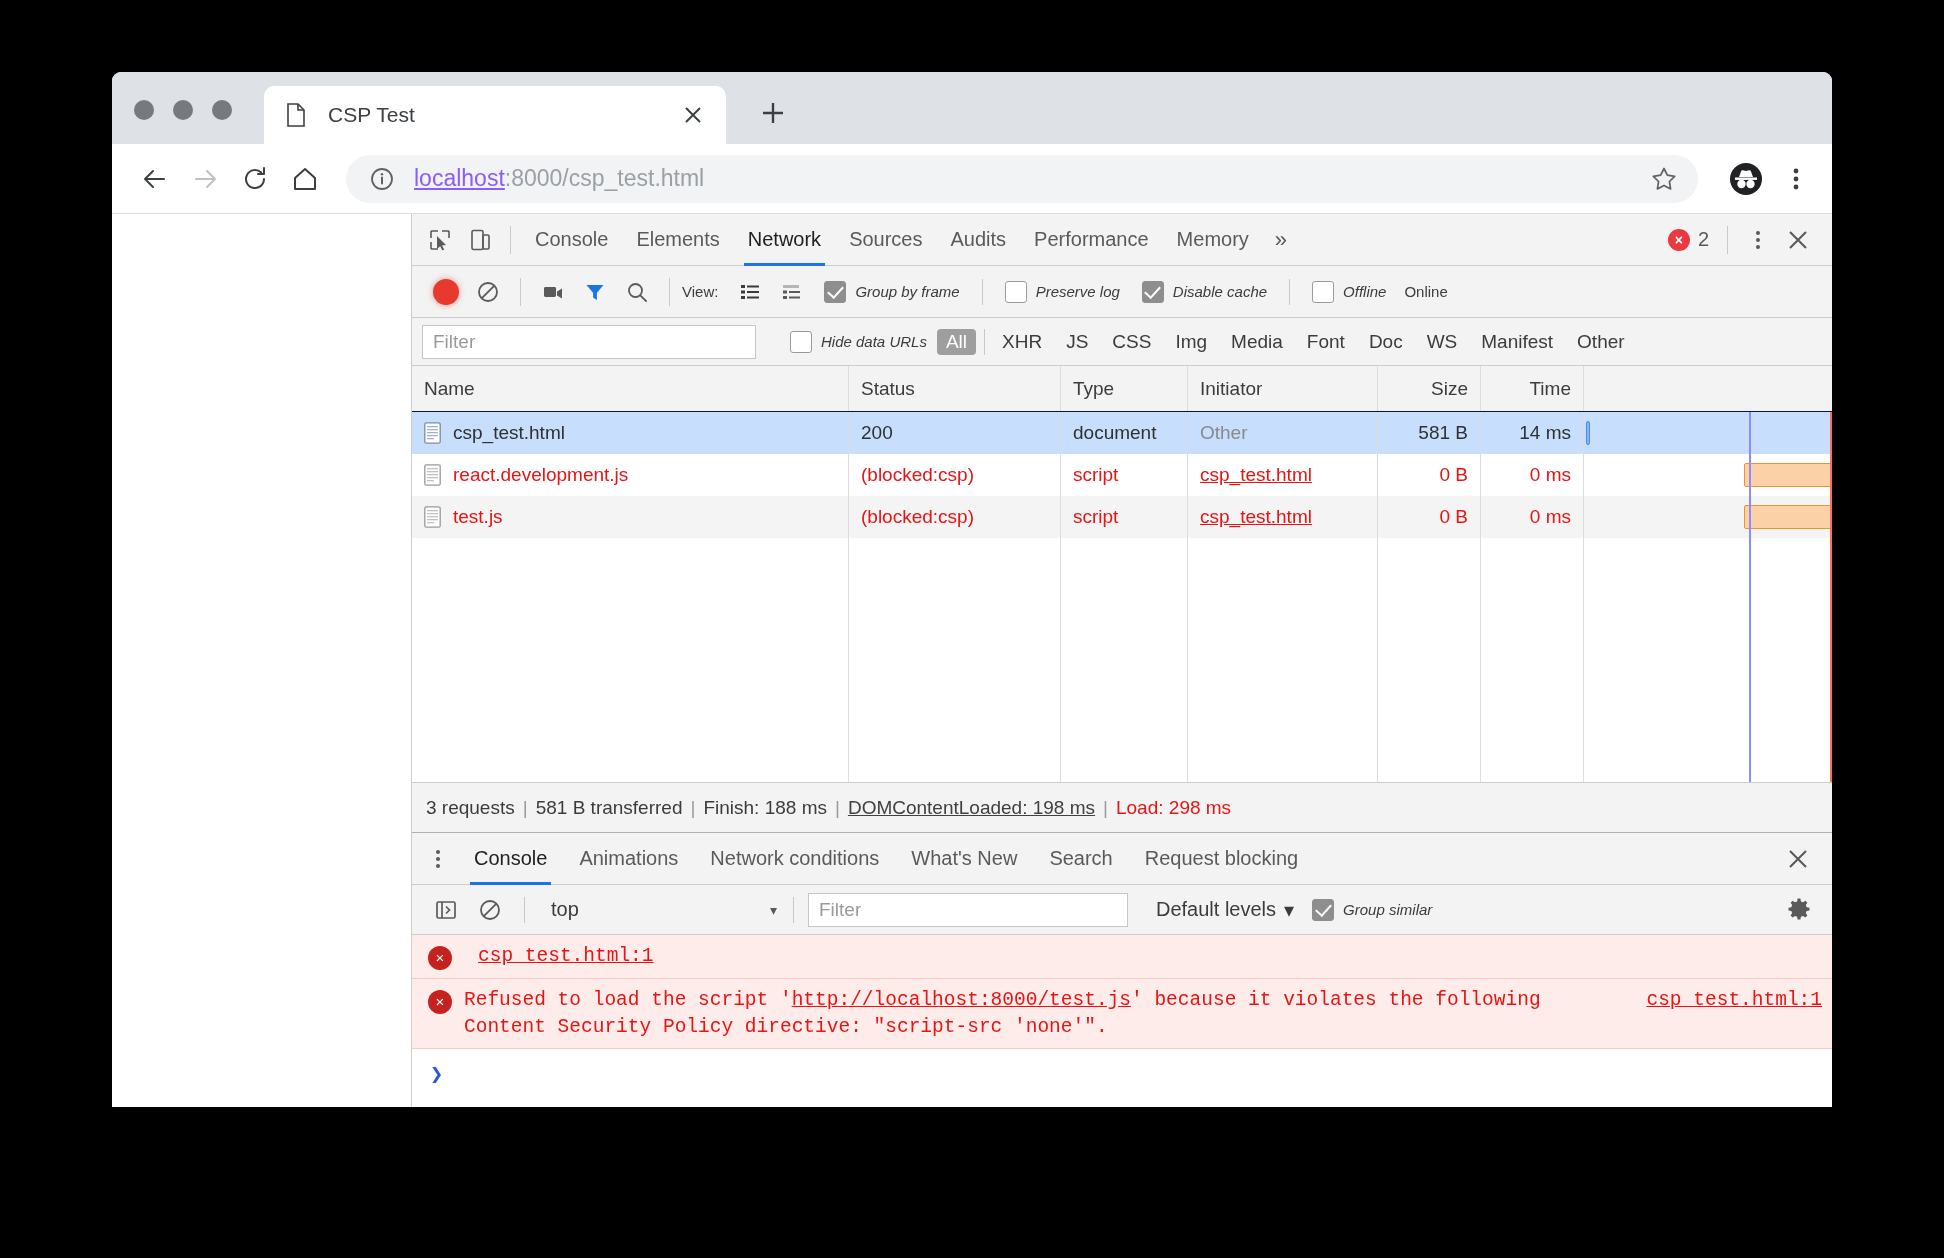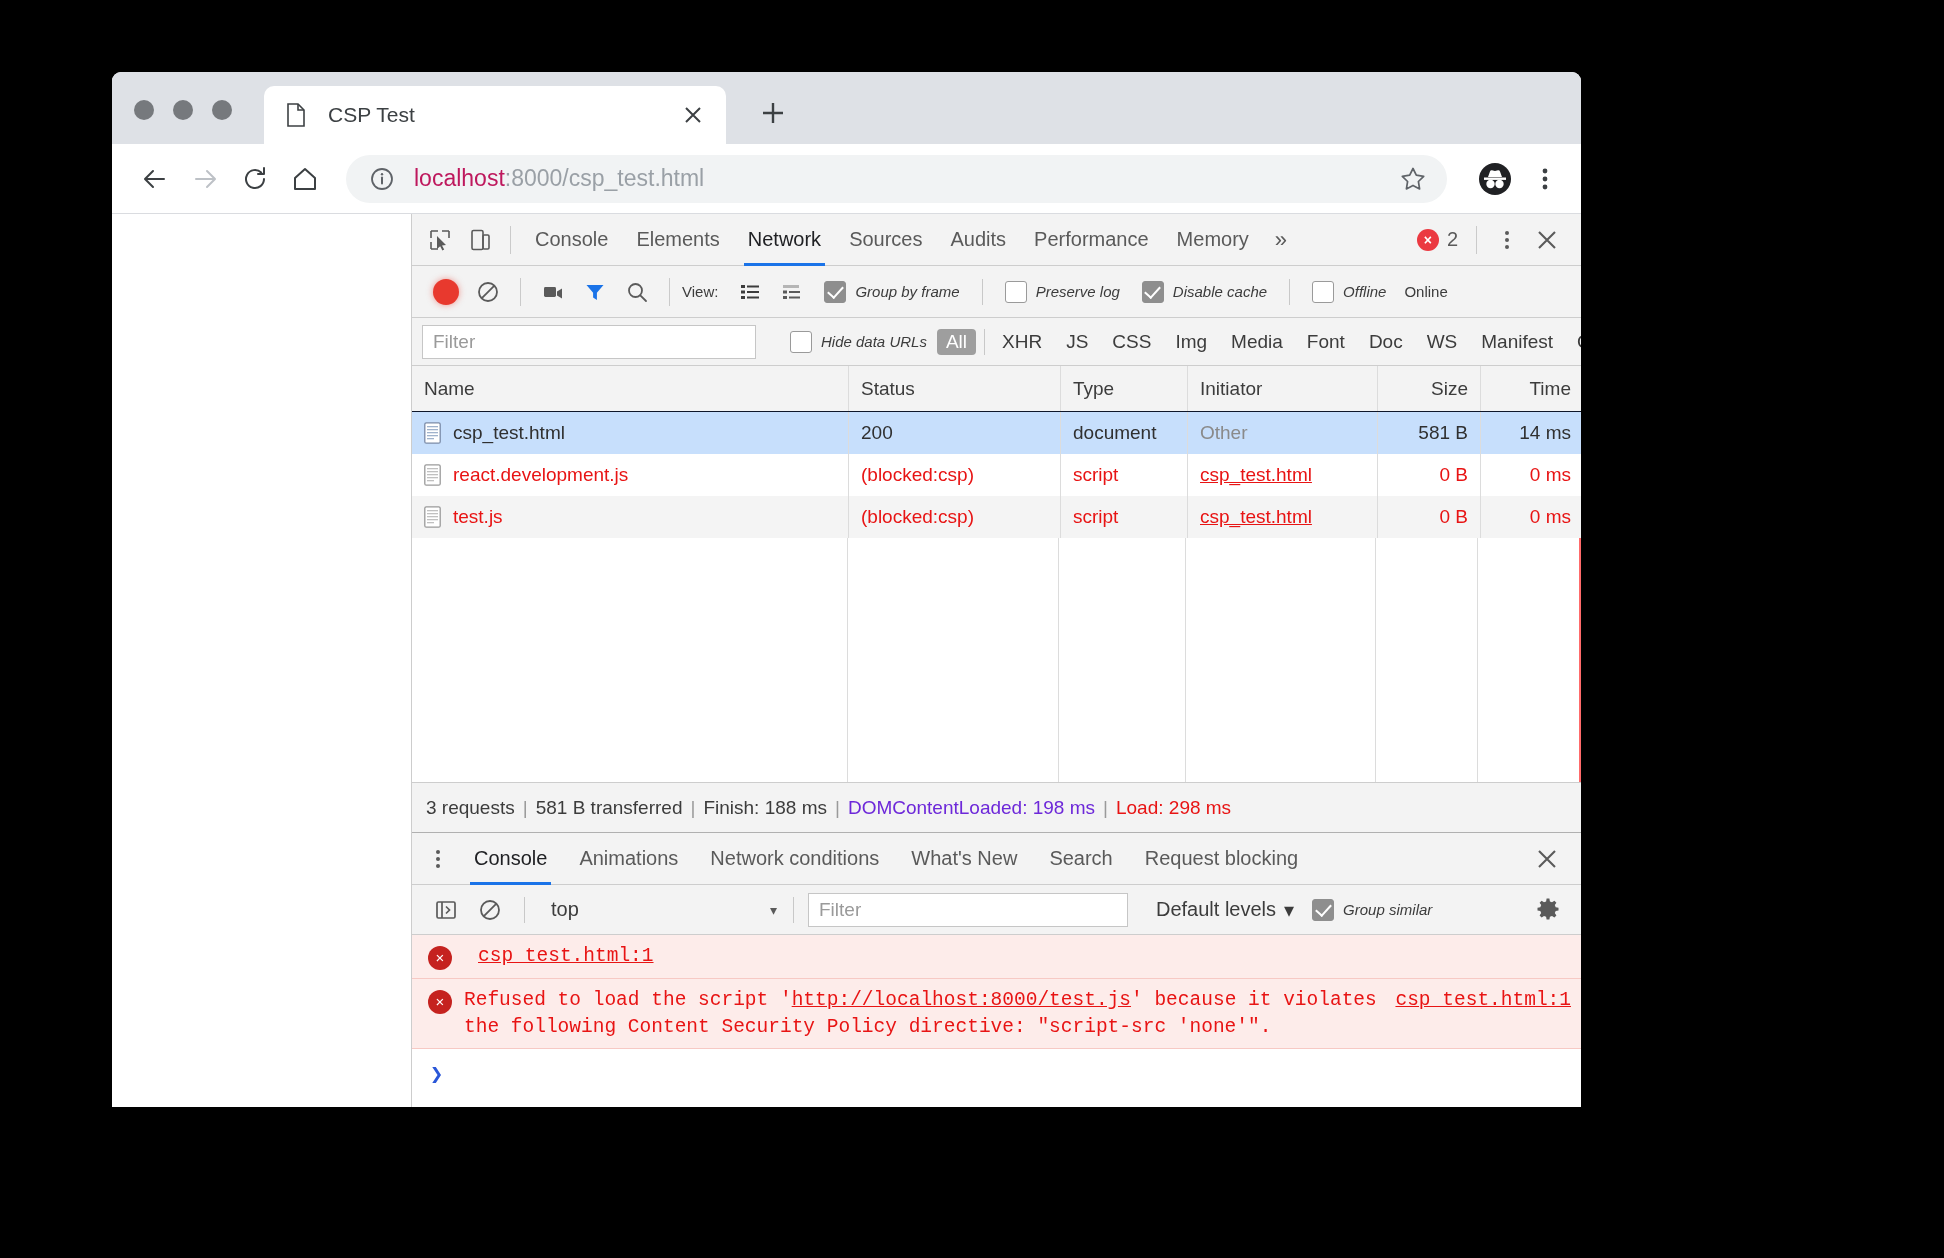--- a/index.html
+++ b/index.html
@@ -5,21 +5,21 @@
   * { box-sizing: border-box; margin: 0; padding: 0; }
   html, body {
     width: 1944px; height: 1258px;
     background: #000;
     font-family: "Liberation Sans", sans-serif;
     overflow: hidden;
   }
   .window {
     position: absolute;
     left: 112px; top: 72px;
-    width: 1469px; height: 1035px;
+    width: 1720px; height: 1035px;
     background: #fff;
     border-radius: 9px 9px 0 0;
     overflow: hidden;
     box-shadow: 0 0 0 1px rgba(0,0,0,0.08);
   }
 
   
   .tabstrip {
     height: 72px;
     background: #dee1e6;
@@ -94,21 +94,21 @@
     width: 28px; height: 28px; flex: 0 0 auto;
     color: #5f6368; display:flex; align-items:center; justify-content:center;
   }
   .omni-url {
     flex: 1;
     font-size: 23px;
     color: #9aa0a6;
     margin-left: 18px;
     white-space: nowrap; overflow: hidden;
   }
-  .omni-url b { color: #be185d; font-weight: 400; }
+  .omni-url b { color: #8b5cf6; font-weight: 400; text-decoration: underline; }
   .omni-star { width: 40px; height: 40px; display:flex;align-items:center;justify-content:center; color:#5f6368; }
   .incognito { width: 44px; height: 44px; margin-left: 14px; display:flex;align-items:center;justify-content:center; }
   .menu-dots { width: 44px; height: 44px; margin-left: 6px; display:flex;align-items:center;justify-content:center; color:#5f6368;}
 
   
   .content {
     display: flex;
     height: calc(100% - 142px);
     background: #fff;
   }
@@ -259,21 +259,21 @@
   
   .net-status {
     height:50px; flex:0 0 auto;
     display:flex; align-items:center;
     padding-left:14px;
     background:#f3f3f3;
     border-top:1px solid #cdcdcd;
     font-size:19px; color:#3c3c3c;
     gap:8px;
   }
-  .net-status .dcl { color:#6d28d9; }
+  .net-status .dcl { color:#404040;text-decoration:underline; }
   .net-status .load { color:#e81414; }
   .net-status .pipe { color:#9a9a9a; }
 
   
   .drawer { flex:0 0 auto; display:flex; flex-direction:column; background:#f3f3f3; border-top:1px solid #b0b0b0;}
   .dw-tabbar {
     height:52px; display:flex; align-items:center;
     border-bottom:1px solid #cdcdcd; padding-left:6px;
   }
   .dw-tab {

